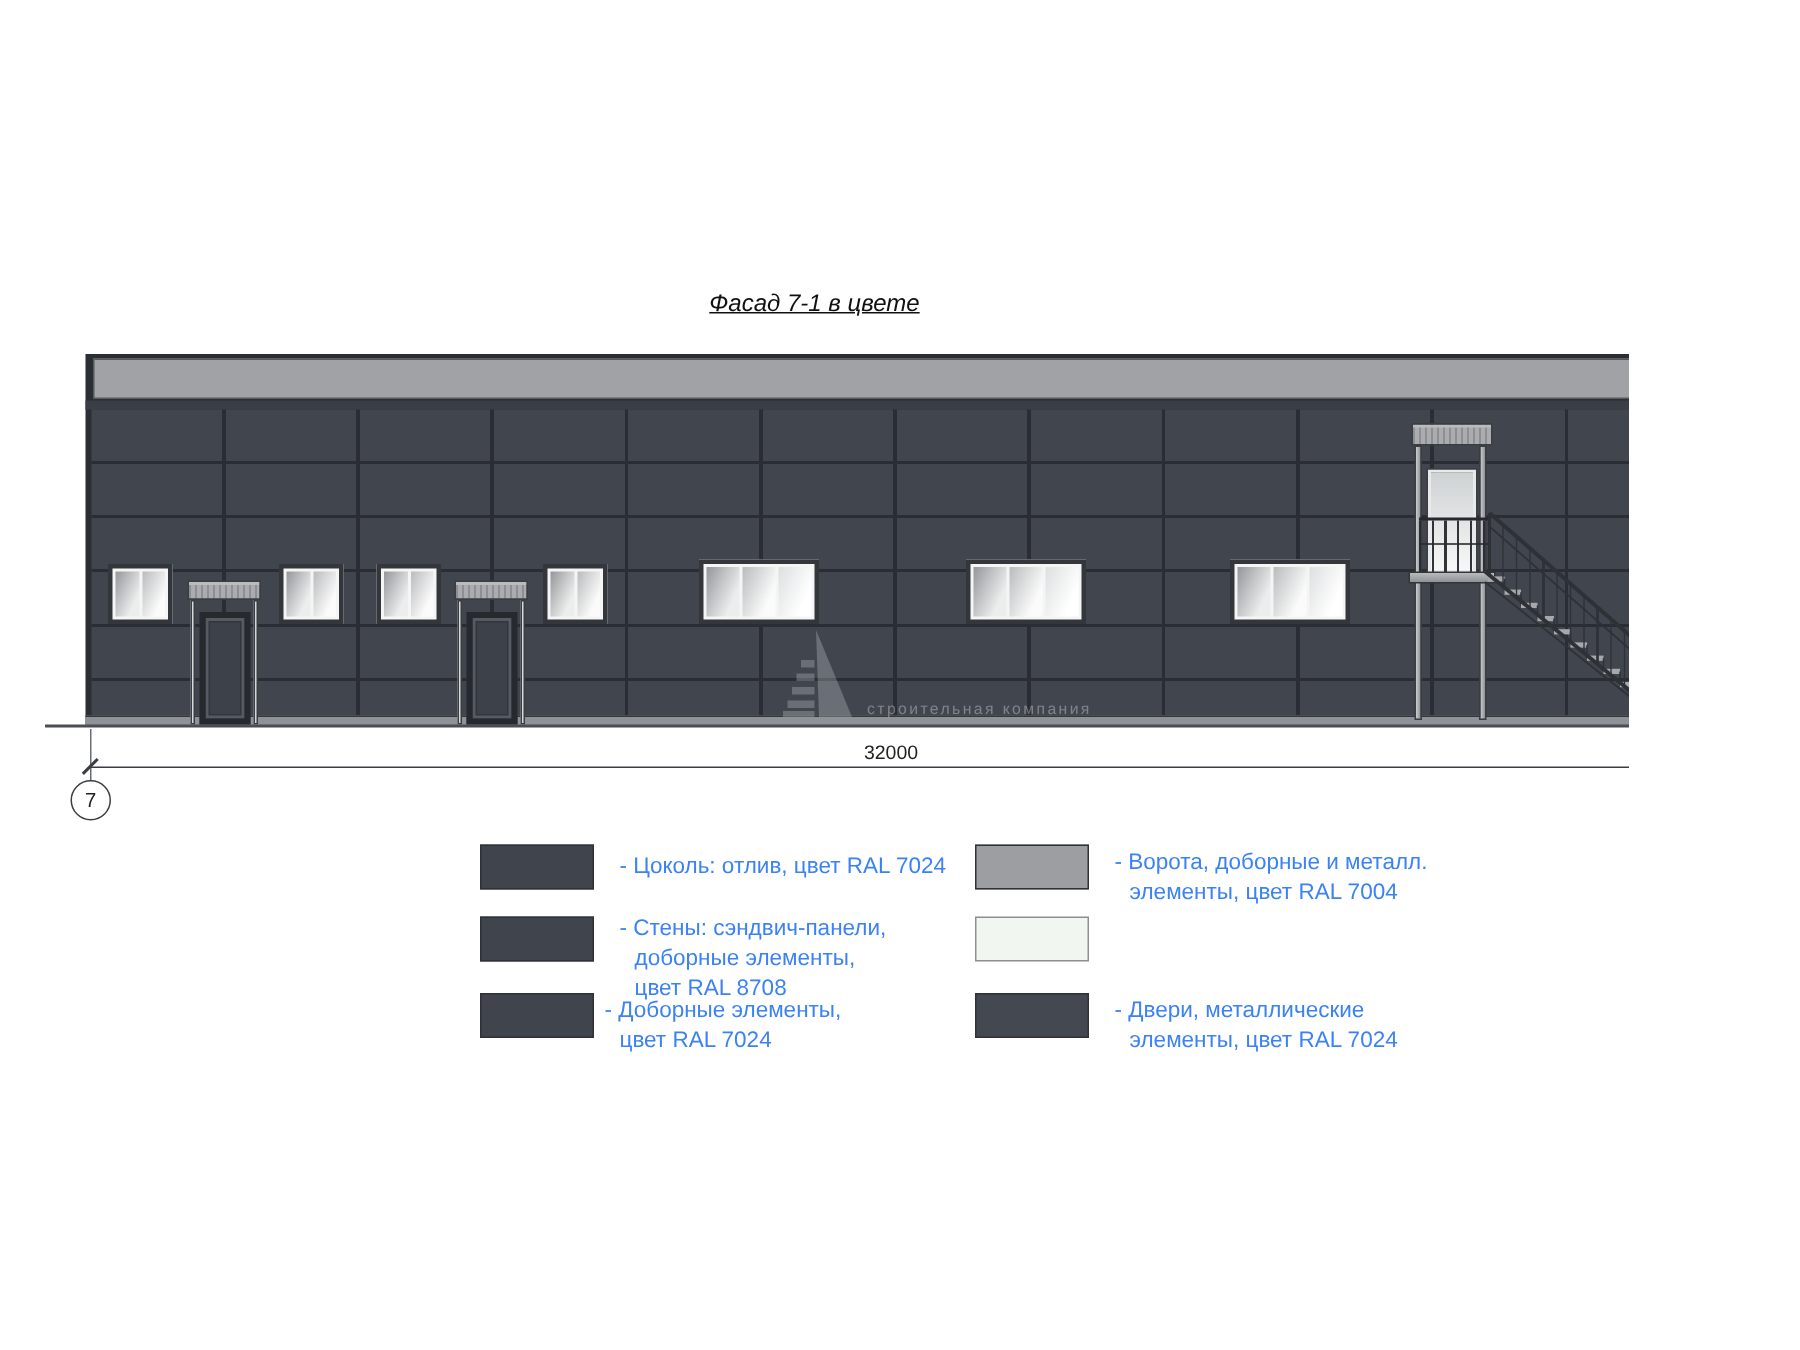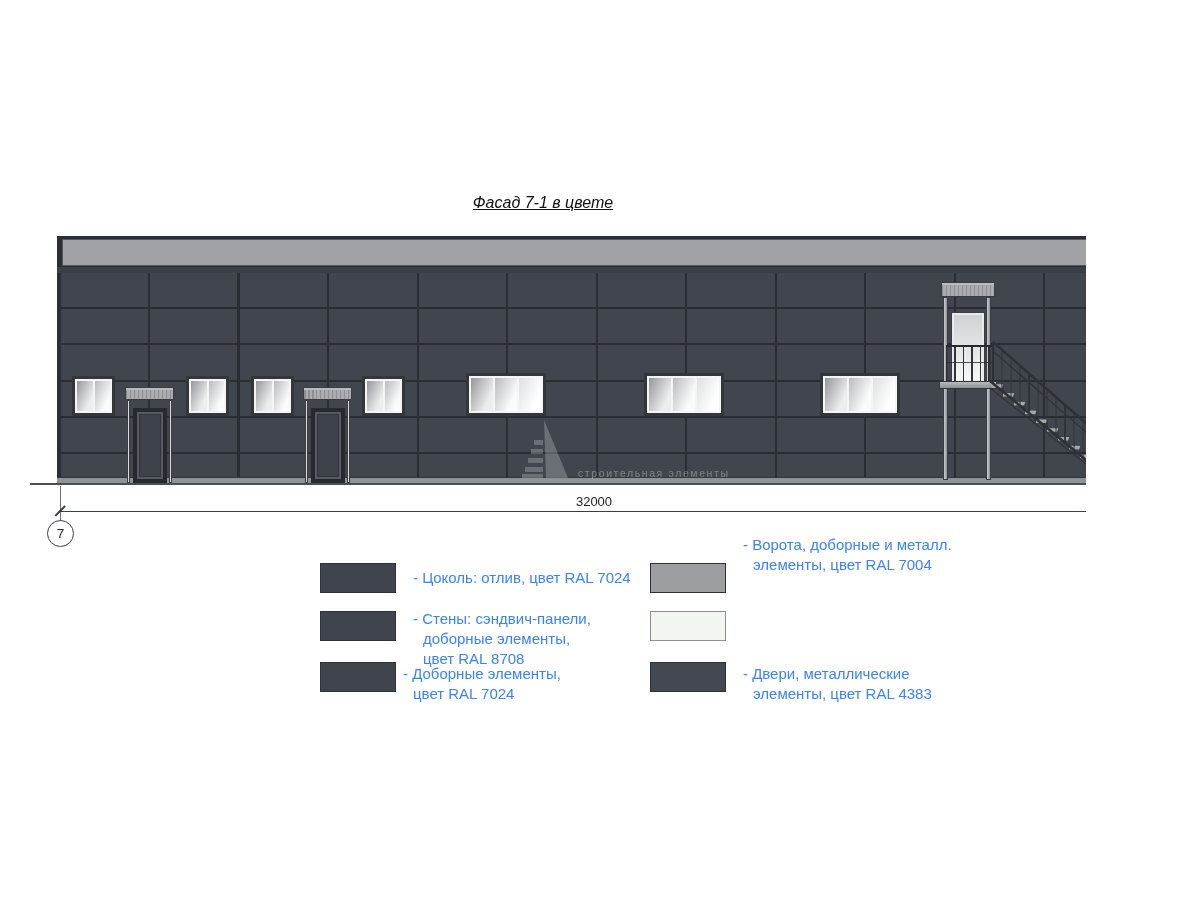--- a/index.html
+++ b/index.html
@@ -209,38 +209,38 @@
 
   <div class="wm">
     <svg width="54" height="62" viewBox="0 0 54 62">
       <polygon points="24,2 48,60 26,60" fill="rgba(225,230,235,0.26)"></polygon>
       <rect x="14" y="22" width="9" height="5" fill="rgba(225,230,235,0.26)"></rect>
       <rect x="11" y="31" width="12" height="5" fill="rgba(225,230,235,0.26)"></rect>
       <rect x="8" y="40" width="15" height="5" fill="rgba(225,230,235,0.26)"></rect>
       <rect x="5" y="49" width="18" height="5" fill="rgba(225,230,235,0.26)"></rect>
       <rect x="2" y="56" width="21" height="4" fill="rgba(225,230,235,0.26)"></rect>
     </svg>
-    <div class="wm-sub">строительная элементы</div>
+    <div class="wm-sub">строительная компания</div>
   </div>
 
   <div class="swatch" style="left: 320px; top: 563px; background: rgb(64, 69, 77);"></div>
   <div class="leglabel" style="left:413px;top:568px;width:250px">- Цоколь: отлив, цвет RAL 7024</div>
 
   <div class="swatch" style="left: 320px; top: 611px; background: rgb(64, 69, 77);"></div>
   <div class="leglabel" style="left:413px;top:609px;width:250px">- Стены: сэндвич-панели,
 доборные элементы,
 цвет RAL 8708</div>
 
   <div class="swatch" style="left: 320px; top: 662px; background: rgb(64, 69, 77);"></div>
   <div class="leglabel" style="left:403px;top:664px;width:250px">- Доборные элементы,
 цвет RAL 7024</div>
 
   <div class="swatch" style="left: 650px; top: 563px; background: rgb(156, 158, 161);"></div>
-  <div class="leglabel" style="left:743px;top:535px;width:260px">- Ворота, доборные и металл.
+  <div class="leglabel" style="left:743px;top:565px;width:260px">- Ворота, доборные и металл.
 элементы, цвет RAL 7004</div>
 
   <div class="swatch" style="left: 650px; top: 611px; background: rgb(242, 246, 241); border-color: rgb(141, 144, 147);"></div>
 
   <div class="swatch" style="left: 650px; top: 662px; background: rgb(68, 73, 81);"></div>
   <div class="leglabel" style="left:743px;top:664px;width:260px">- Двери, металлические
-элементы, цвет RAL 4383</div>
+элементы, цвет RAL 7024</div>
 
 </div>
 
 </body></html>

